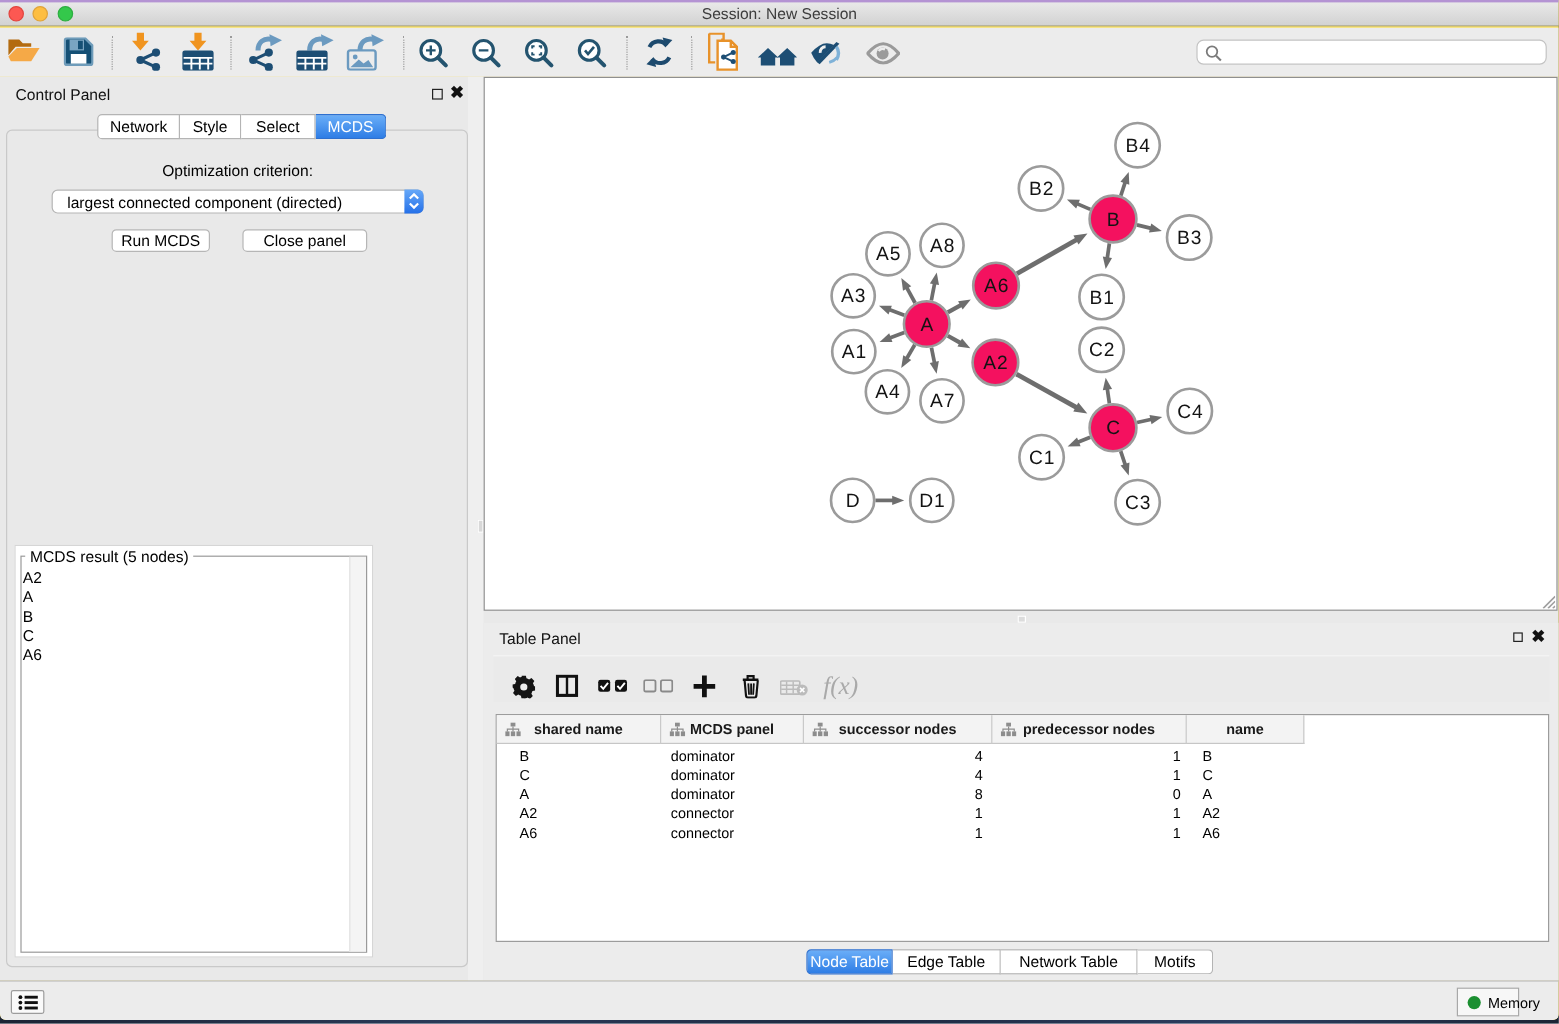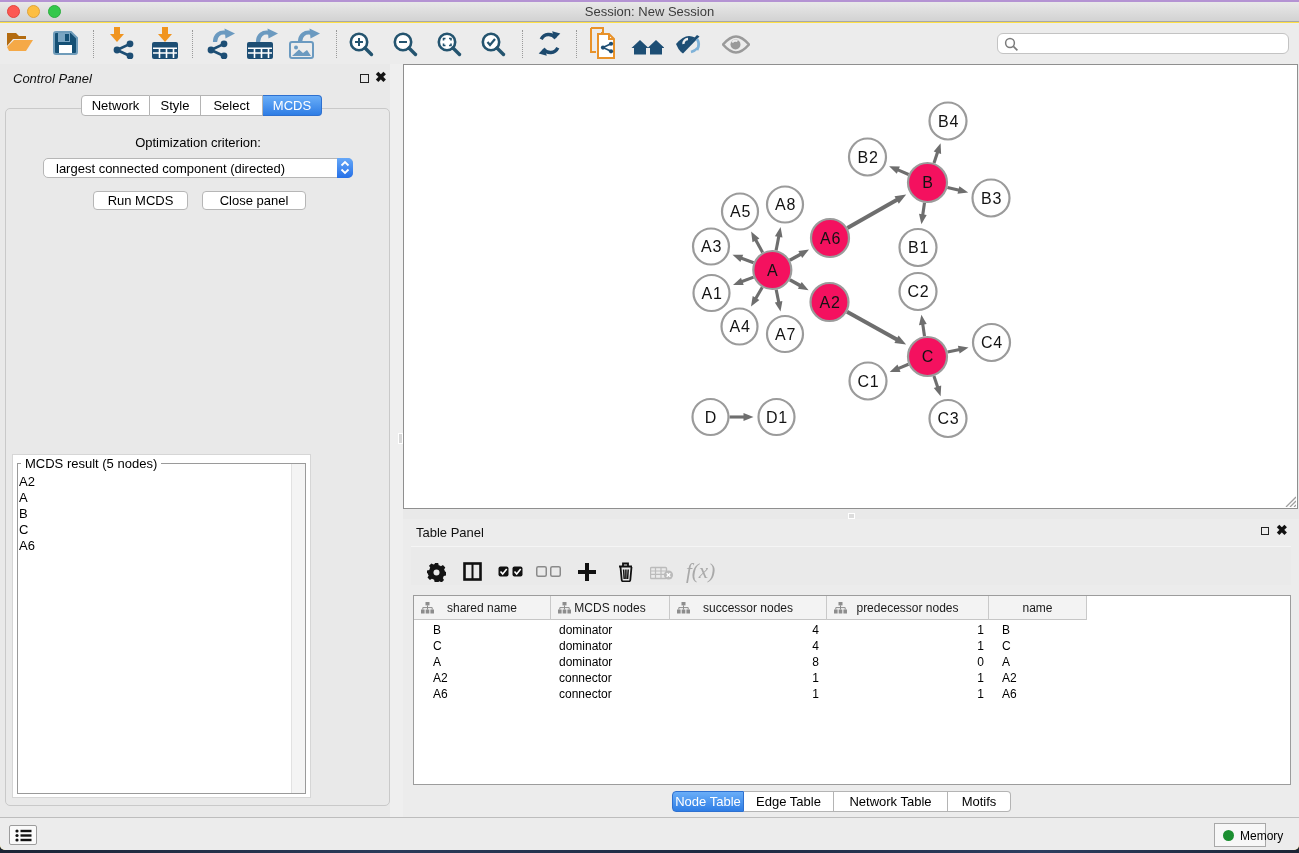--- a/index.html
+++ b/index.html
@@ -16,35 +16,35 @@
 #title { position:absolute; top:4px; width:100%; text-align:center; font-size:13px; color:#3c3c3c; }
 
 #toolbar { position:absolute; left:0; top:23px; width:100%; height:41px; background:#ececec; }
 .sep { position:absolute; top:7px; height:28px; width:0; border-left:1px dotted #9a9a9a; }
 .tbi { position:absolute; top:0; }
 
 #search { position:absolute; left:997px; top:10px; width:292px; height:21px; background:#fff; border:1px solid #c3c3c3; border-radius:6px; }
 
 #content { position:absolute; left:0; top:64px; width:1299px; height:753px; background:#e9e9e9; }
 
-#cp-title { position:absolute; left:13px; top:71px; font-size:13px; color:#111;font-style:italic; }
+#cp-title { position:absolute; left:13px; top:71px; font-size:13px; color:#111; }
 #cp-sq { position:absolute; left:360px; top:74px; width:9px; height:9px; border:1.5px solid #222; }
 #cp-x { position:absolute; left:375px; top:69px; font-size:14px; font-weight:bold; color:#111; }
 #cp-panel { position:absolute; left:5px; top:108px; width:385px; height:698px; background:#e9e9e9; border:1px solid #c9c9c9; border-radius:5px; }
 #tabs { position:absolute; left:81px; top:95px; height:21px; display:flex; font-size:13px; }
 .tab { background:#fff; border:1px solid #b4b4b4; border-left:none; padding:2px 0 0 0; text-align:center; color:#000; height:21px; }
 .tab.first { border-left:1px solid #b4b4b4; border-radius:4px 0 0 4px; }
 .tab.last { border-radius:0 4px 4px 0; }
 .tab.sel { background:linear-gradient(#6aaef8,#2e7de5); color:#fff; border-color:#2e70cf; }
 #opt-label { position:absolute; left:0; top:135px; width:396px; text-align:center; font-size:13px; color:#000; }
 #dropdown { position:absolute; left:43px; top:158px; width:310px; height:20px; background:#fff; border:1px solid #b6b6b6; border-radius:5px; font-size:13px; color:#000; }
 #dropdown span { position:absolute; left:12px; top:2px; }
 #dd-btn { position:absolute; right:-1px; top:-1px; width:16px; height:20px; background:linear-gradient(#66a8f8,#2570e8); border-radius:0 5px 5px 0; }
 .btn { position:absolute; height:19px; background:#fff; border:1px solid #b6b6b6; border-radius:4px; font-size:13px; color:#000; text-align:center; padding-top:1px; }
-#btn-run { left:93px; top:191px; width:95px; }
+#btn-run { left:93px; top:191px; width:82px; }
 #btn-close { left:202px; top:191px; width:104px; }
 
 #mcds-box { position:absolute; left:12px; top:454px; width:299px; height:344px; background:#fff; border:1px solid #d6d6d6; }
 #mcds-border { position:absolute; left:4px; top:8px; right:4px; bottom:3px; border:1px solid #9a9a9a; }
 #mcds-label { position:absolute; left:8px; top:1px; background:#fff; padding:0 4px; font-size:13px; color:#000; }
 #mcds-scroll { position:absolute; right:5px; top:9px; width:14px; bottom:4px; background:#f4f4f4; border-left:1px solid #e2e2e2; }
 #mcds-list { position:absolute; left:6px; top:19px; font-size:13px; color:#000; line-height:16px; }
 
 #status { position:absolute; left:0; top:817px; width:100%; height:33px; background:#ececec; border-top:1px solid #bdbdbd; }
 #st-btn { position:absolute; left:9px; top:7px; width:28px; height:20px; background:#fafafa; border:1px solid #9c9c9c; border-radius:2px; }
@@ -63,21 +63,21 @@
 #vdiv-knob { position:absolute; left:8px; top:369px; width:5px; height:11px; background:#d8d8d8; border:1px solid #fff; }
 #hdiv-knob { position:absolute; left:848px; top:513px; width:7px; height:6px; background:#dcdcdc; border:1px solid #fff; }
 
 #tp { position:absolute; left:403px; top:519px; width:896px; height:298px; background:#ececec; }
 #tp-title { position:absolute; left:13px; top:6px; font-size:13px; color:#111; }
 #tp-sq { position:absolute; left:858px; top:8px; width:8px; height:8px; border:1.5px solid #222; }
 #tp-x { position:absolute; left:873px; top:3px; font-size:14px; font-weight:bold; color:#111; }
 #tp-toolbar { position:absolute; left:8px; top:27px; width:880px; height:39px; background:#eaeaea; border-top:1px solid #f5f5f5; }
 #tp-table { position:absolute; left:10px; top:76px; width:878px; height:190px; background:#fff; border:1px solid #9c9c9c; }
 #tp-header { position:absolute; left:0; top:0; width:673px; height:24px; background:#f3f3f3; border-bottom:1px solid #c6c6c6; font-size:12px; color:#1a1a1a; }
-.hcol { position:absolute; top:0; height:24px; border-right:1px solid #c9c9c9; }
+.hcol { position:absolute; top:0; height:24px; border-right:1px solid #c9c9c9;font-weight:bold; }
 .hcol span { position:absolute; width:100%; text-align:center; top:5px; }
 .hicon { position:absolute; left:7px; top:6px; }
 .cell { position:absolute; font-size:12px; color:#000; }
 
 #tp-tabs { position:absolute; left:269px; top:272px; height:22px; display:flex; font-size:13px; }
 
 text { font-family:"Liberation Sans", sans-serif; }
 </style>
 </head>
 <body>
@@ -432,21 +432,21 @@
         <div class="hcol" style="left:137px;width:119px">
             <svg class="hicon" width="13" height="12" viewBox="0 0 13 12">
               <g fill="#8d8d8d">
                 <rect x="4.5" y="0" width="4" height="3.4"></rect>
                 <rect x="0" y="7.5" width="3.6" height="4"></rect>
                 <rect x="4.7" y="7.5" width="3.6" height="4"></rect>
                 <rect x="9.4" y="7.5" width="3.6" height="4"></rect>
                 <path d="M6.5,3.4 v2.2 M1.8,7.5 v-1.9 h9.4 v1.9 M6.5,5 v2.5" stroke="#8d8d8d" stroke-width="1" fill="none"></path>
               </g>
             </svg>
-            <span>MCDS nodes</span>
+            <span>MCDS panel</span>
           </div>
         <div class="hcol" style="left:256px;width:157px">
             <svg class="hicon" width="13" height="12" viewBox="0 0 13 12">
               <g fill="#8d8d8d">
                 <rect x="4.5" y="0" width="4" height="3.4"></rect>
                 <rect x="0" y="7.5" width="3.6" height="4"></rect>
                 <rect x="4.7" y="7.5" width="3.6" height="4"></rect>
                 <rect x="9.4" y="7.5" width="3.6" height="4"></rect>
                 <path d="M6.5,3.4 v2.2 M1.8,7.5 v-1.9 h9.4 v1.9 M6.5,5 v2.5" stroke="#8d8d8d" stroke-width="1" fill="none"></path>
               </g>

